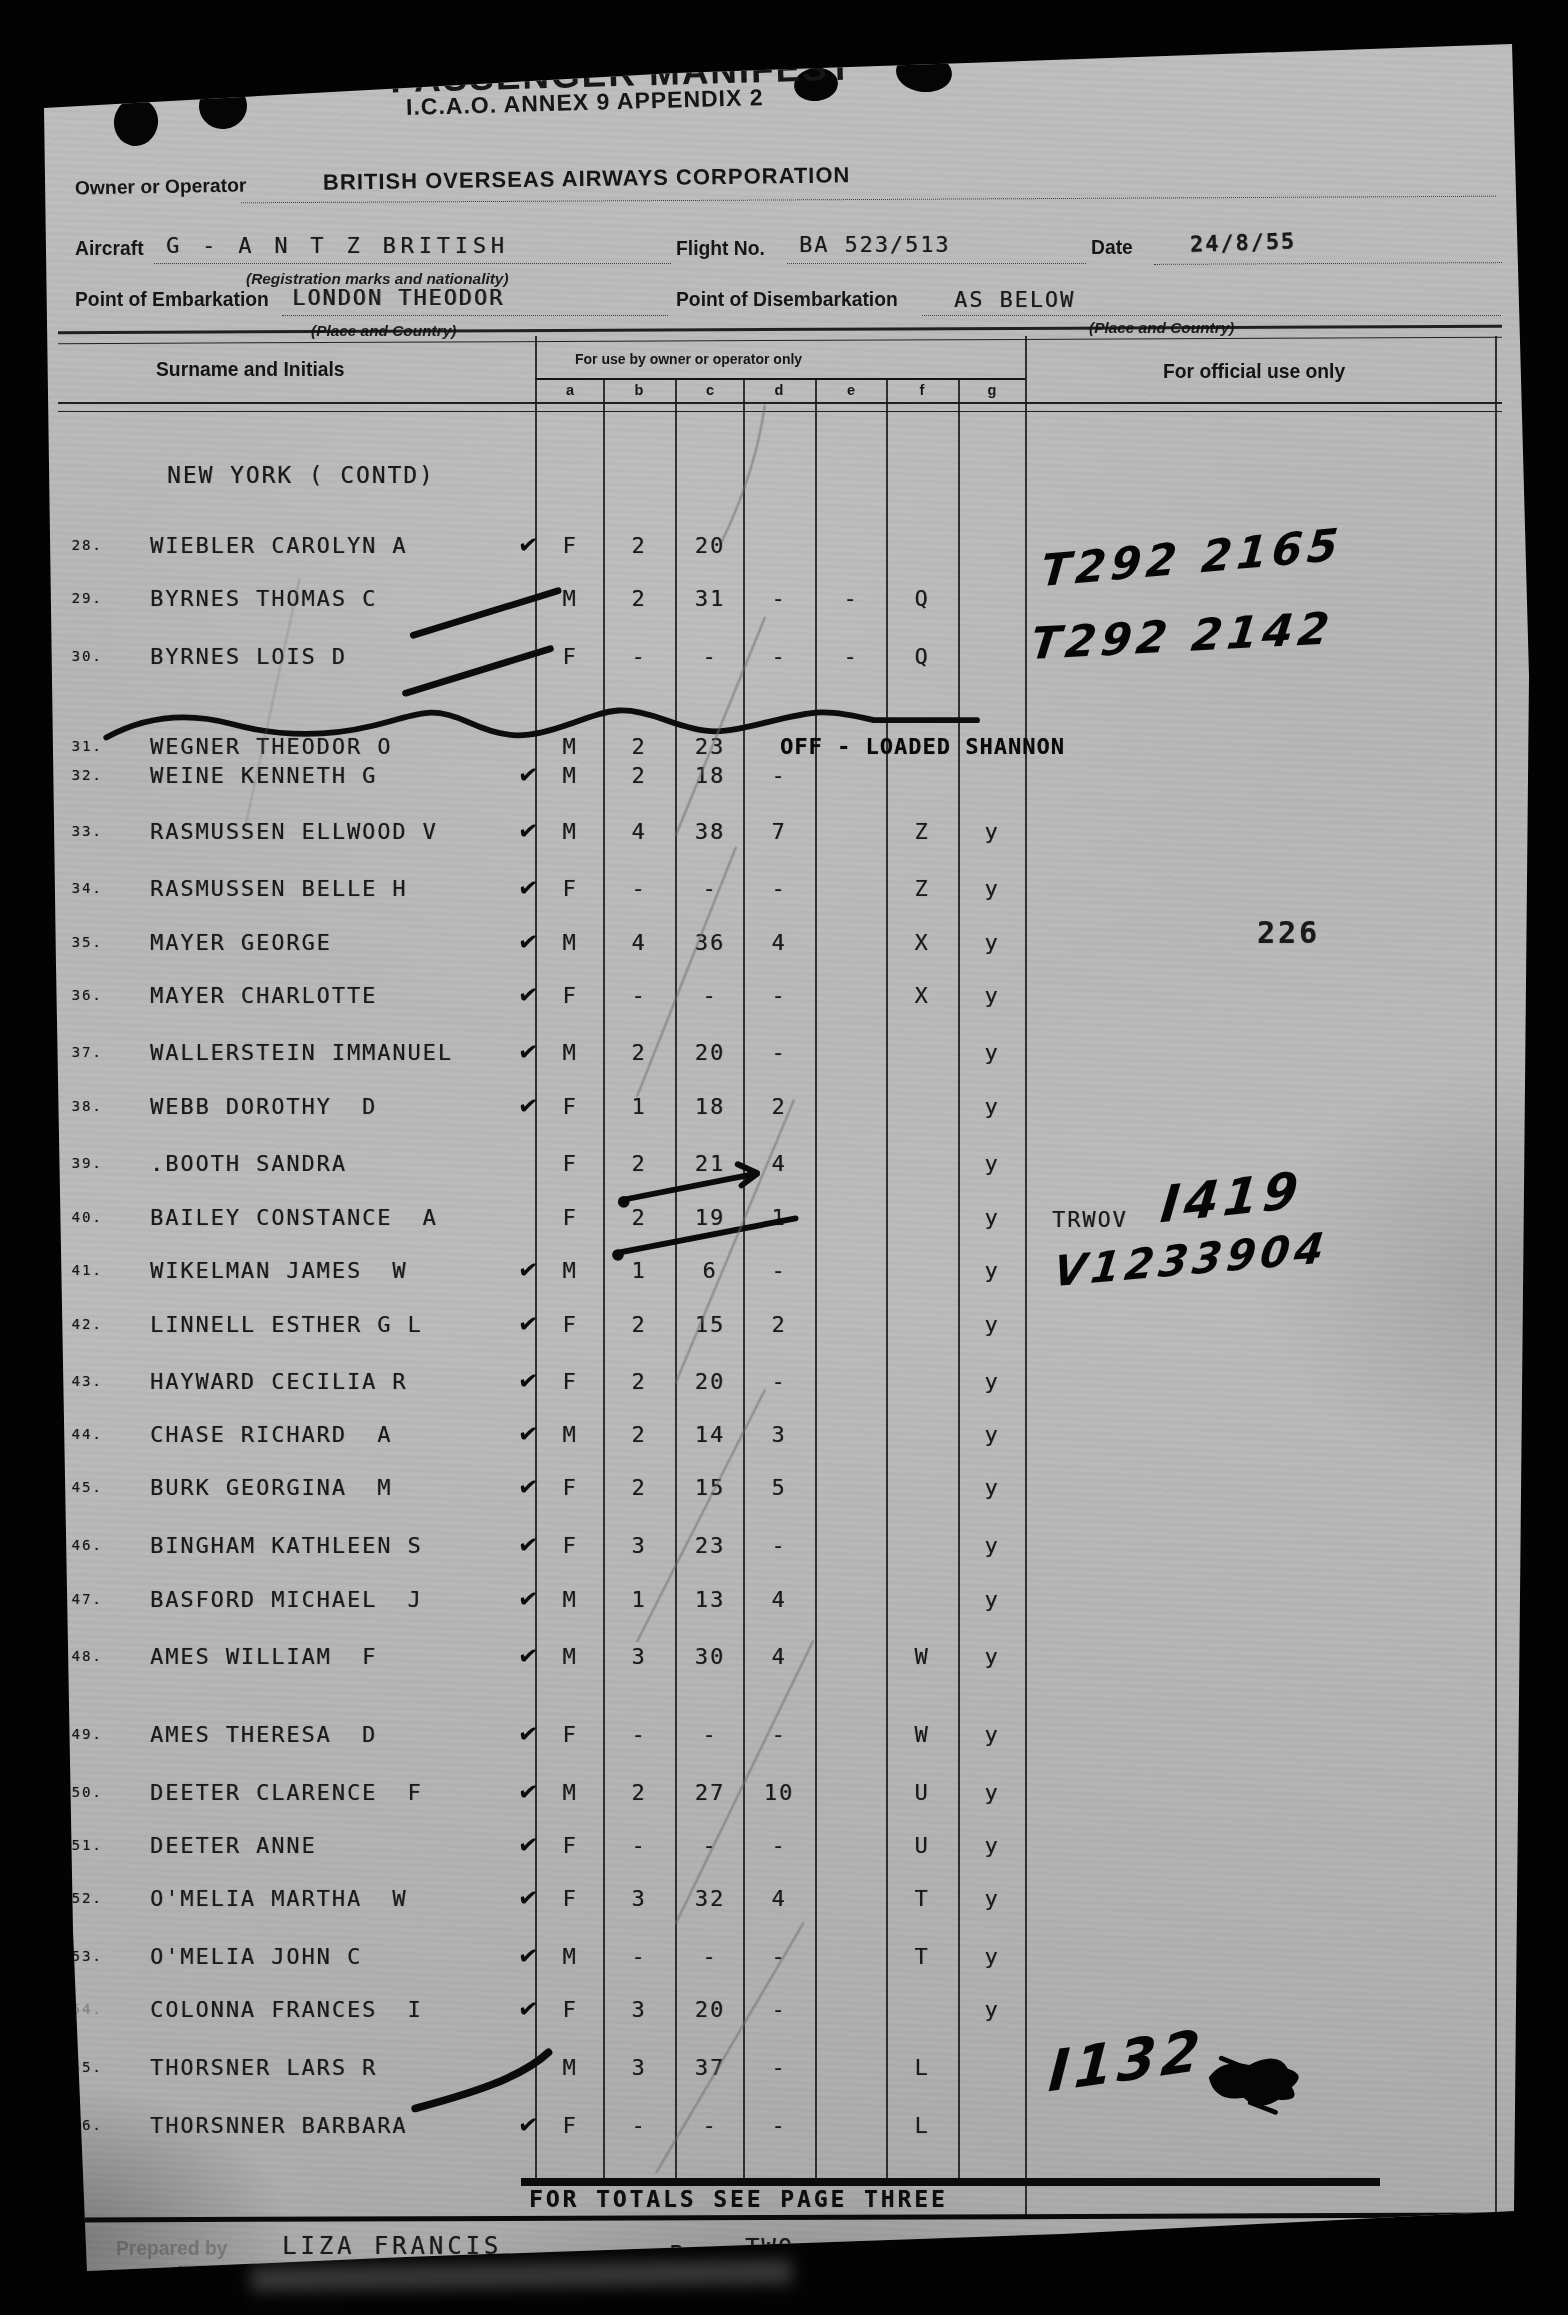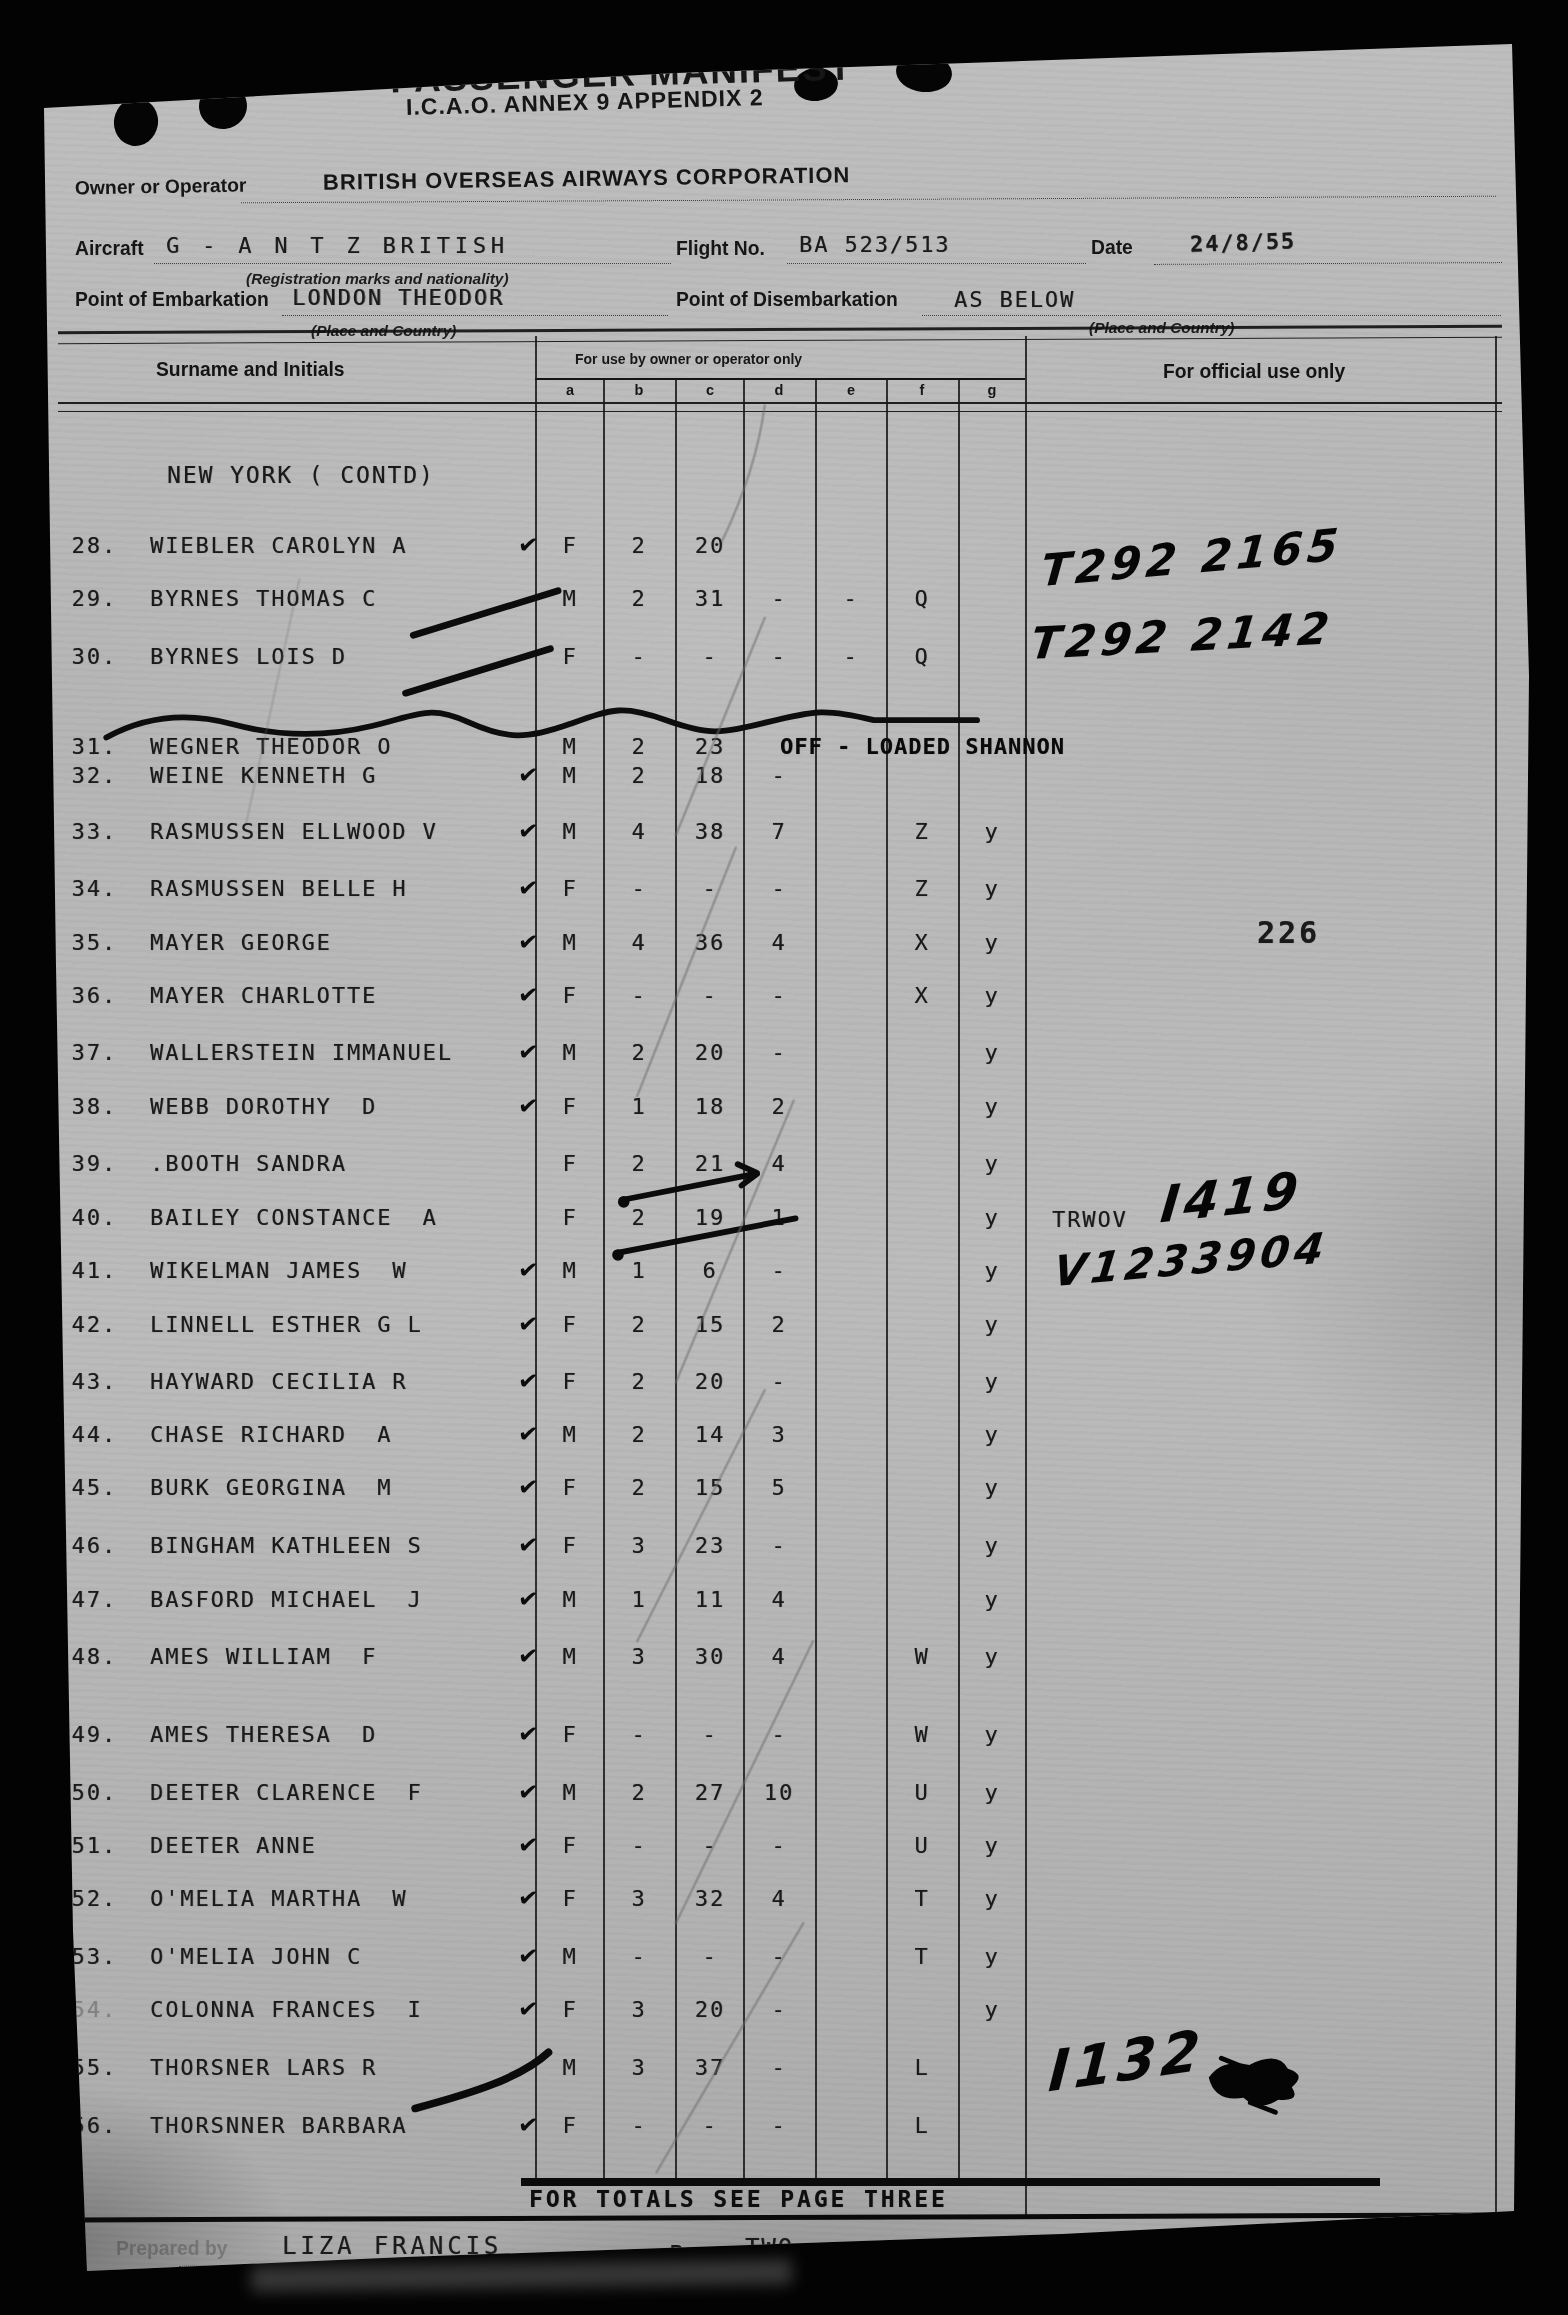--- a/index.html
+++ b/index.html
@@ -27,21 +27,21 @@
   .vl{position:absolute;width:1.9px;background:#171717;opacity:.85;}
   .rule{position:absolute;}
   #title{font-size:37px;letter-spacing:1.9px;transform:rotate(-1.6deg);}
   #subtitle{font-size:23px;letter-spacing:1px;transform:rotate(-1.6deg);}
   .flabel{font-size:19.3px;}
   .fval{font-size:22px;}
   .hdr{font-size:19.3px;color:#141414;}
   .subcol{position:absolute;font-size:14.5px;font-weight:700;transform:translateX(-50%);}
   .row{position:absolute;left:60px;width:1439px;height:35px;line-height:35px;}
   .row span{position:absolute;white-space:pre;}
-  .rno{left:11.6px;font-size:22px;}
+  .rno{left:11.6px;font-size:14px;}
   .rname{left:90px;font-size:22px;}
   .chk{left:458px;font-size:24px;font-weight:700;color:#0c0c0c;transform:rotate(6deg);
        font-family:"DejaVu Sans",sans-serif;}
   .cell{transform:translateX(-50%);font-size:22px;}
   .overlay-txt{left:720px;font-size:22px;font-weight:700;color:#0a0a0a;letter-spacing:1px;}
   .faded{opacity:.3;filter:blur(0.6px);}
   .ann{position:absolute;white-space:pre;}
   #edge-blur{position:absolute;left:251px;top:2263px;width:541px;height:25px;background:#777;
              opacity:.45;filter:blur(7.7px);transform:rotate(-.8deg);}
   svg{position:absolute;left:0;top:0;pointer-events:none;}
@@ -300,21 +300,21 @@
           <span class="t cell" style="left: 650px;">23</span>
           <span class="t cell" style="left: 719px;">-</span>
           <span class="t cell" style="left: 932px;">y</span>
         </div>
         <div class="row" style="top: 1582px;">
           <span class="t rno">47.</span>
           <span class="t rname">BASFORD MICHAEL  J</span>
           <span class="chk">✔</span>
           <span class="t cell" style="left: 510px;">M</span>
           <span class="t cell" style="left: 579px;">1</span>
-          <span class="t cell" style="left: 650px;">11</span>
+          <span class="t cell" style="left: 650px;">13</span>
           <span class="t cell" style="left: 719px;">4</span>
           <span class="t cell" style="left: 932px;">y</span>
         </div>
         <div class="row" style="top: 1639px;">
           <span class="t rno">48.</span>
           <span class="t rname">AMES WILLIAM  F</span>
           <span class="chk">✔</span>
           <span class="t cell" style="left: 510px;">M</span>
           <span class="t cell" style="left: 579px;">3</span>
           <span class="t cell" style="left: 650px;">30</span>

